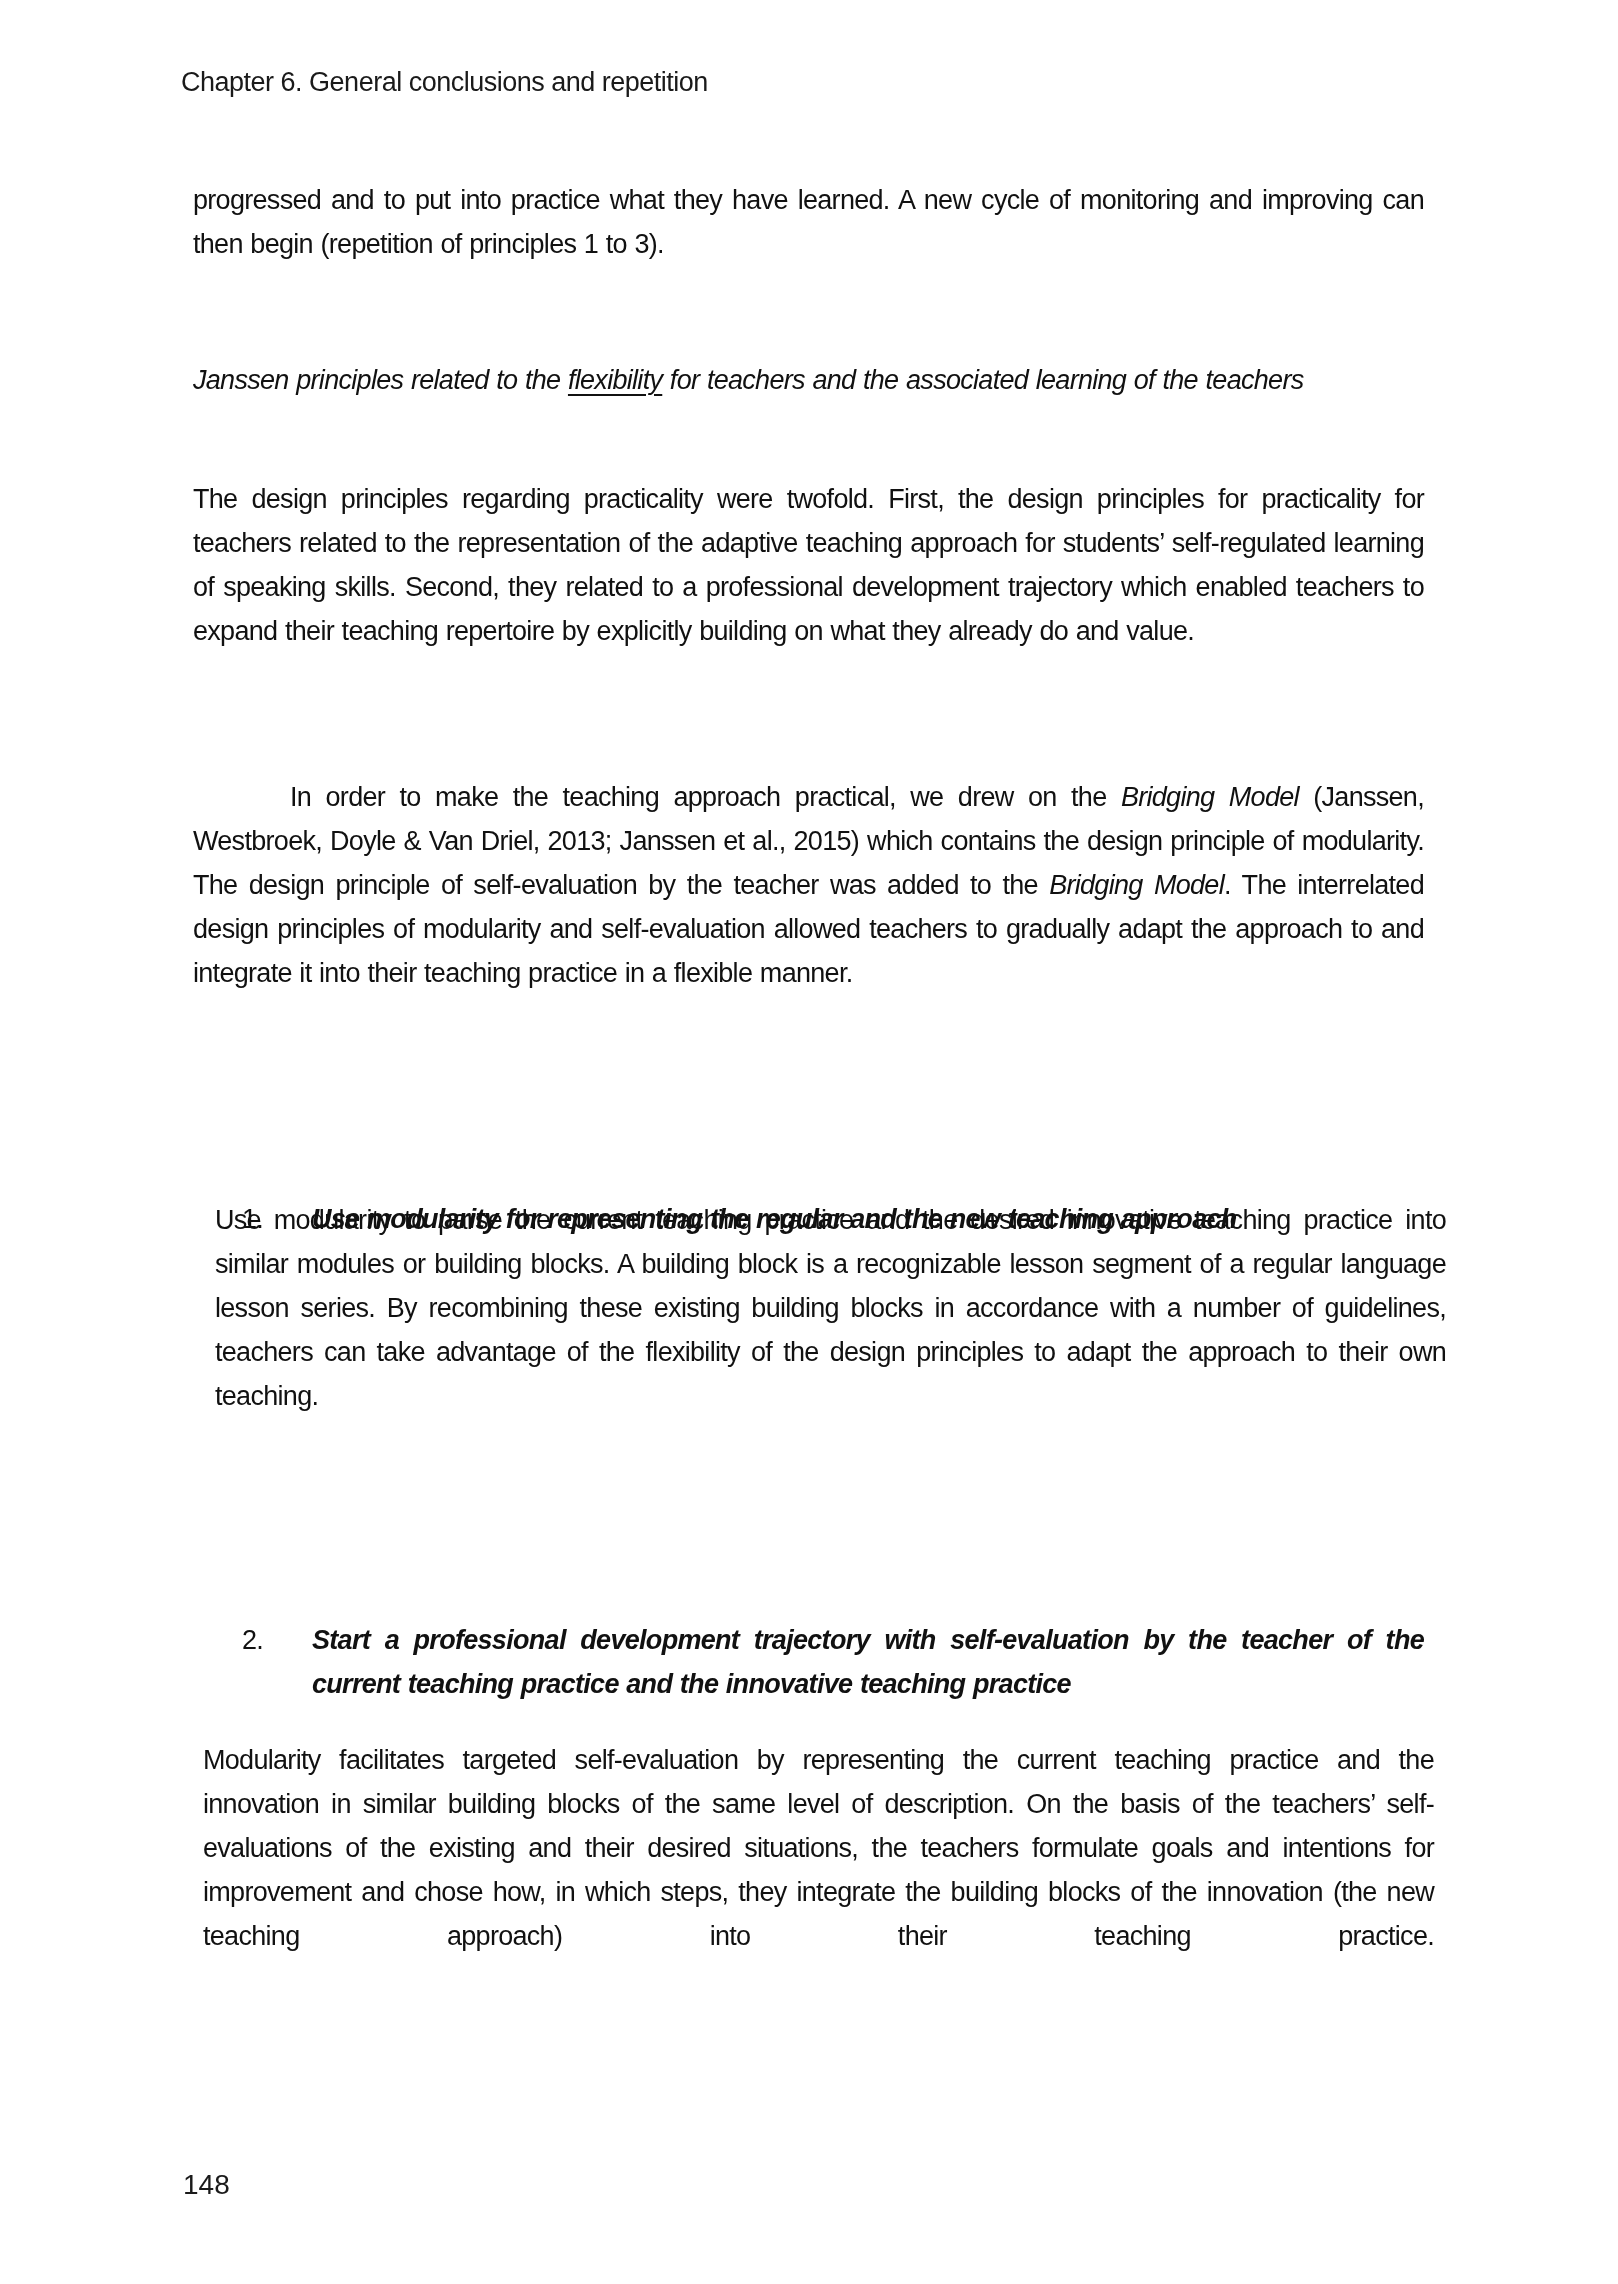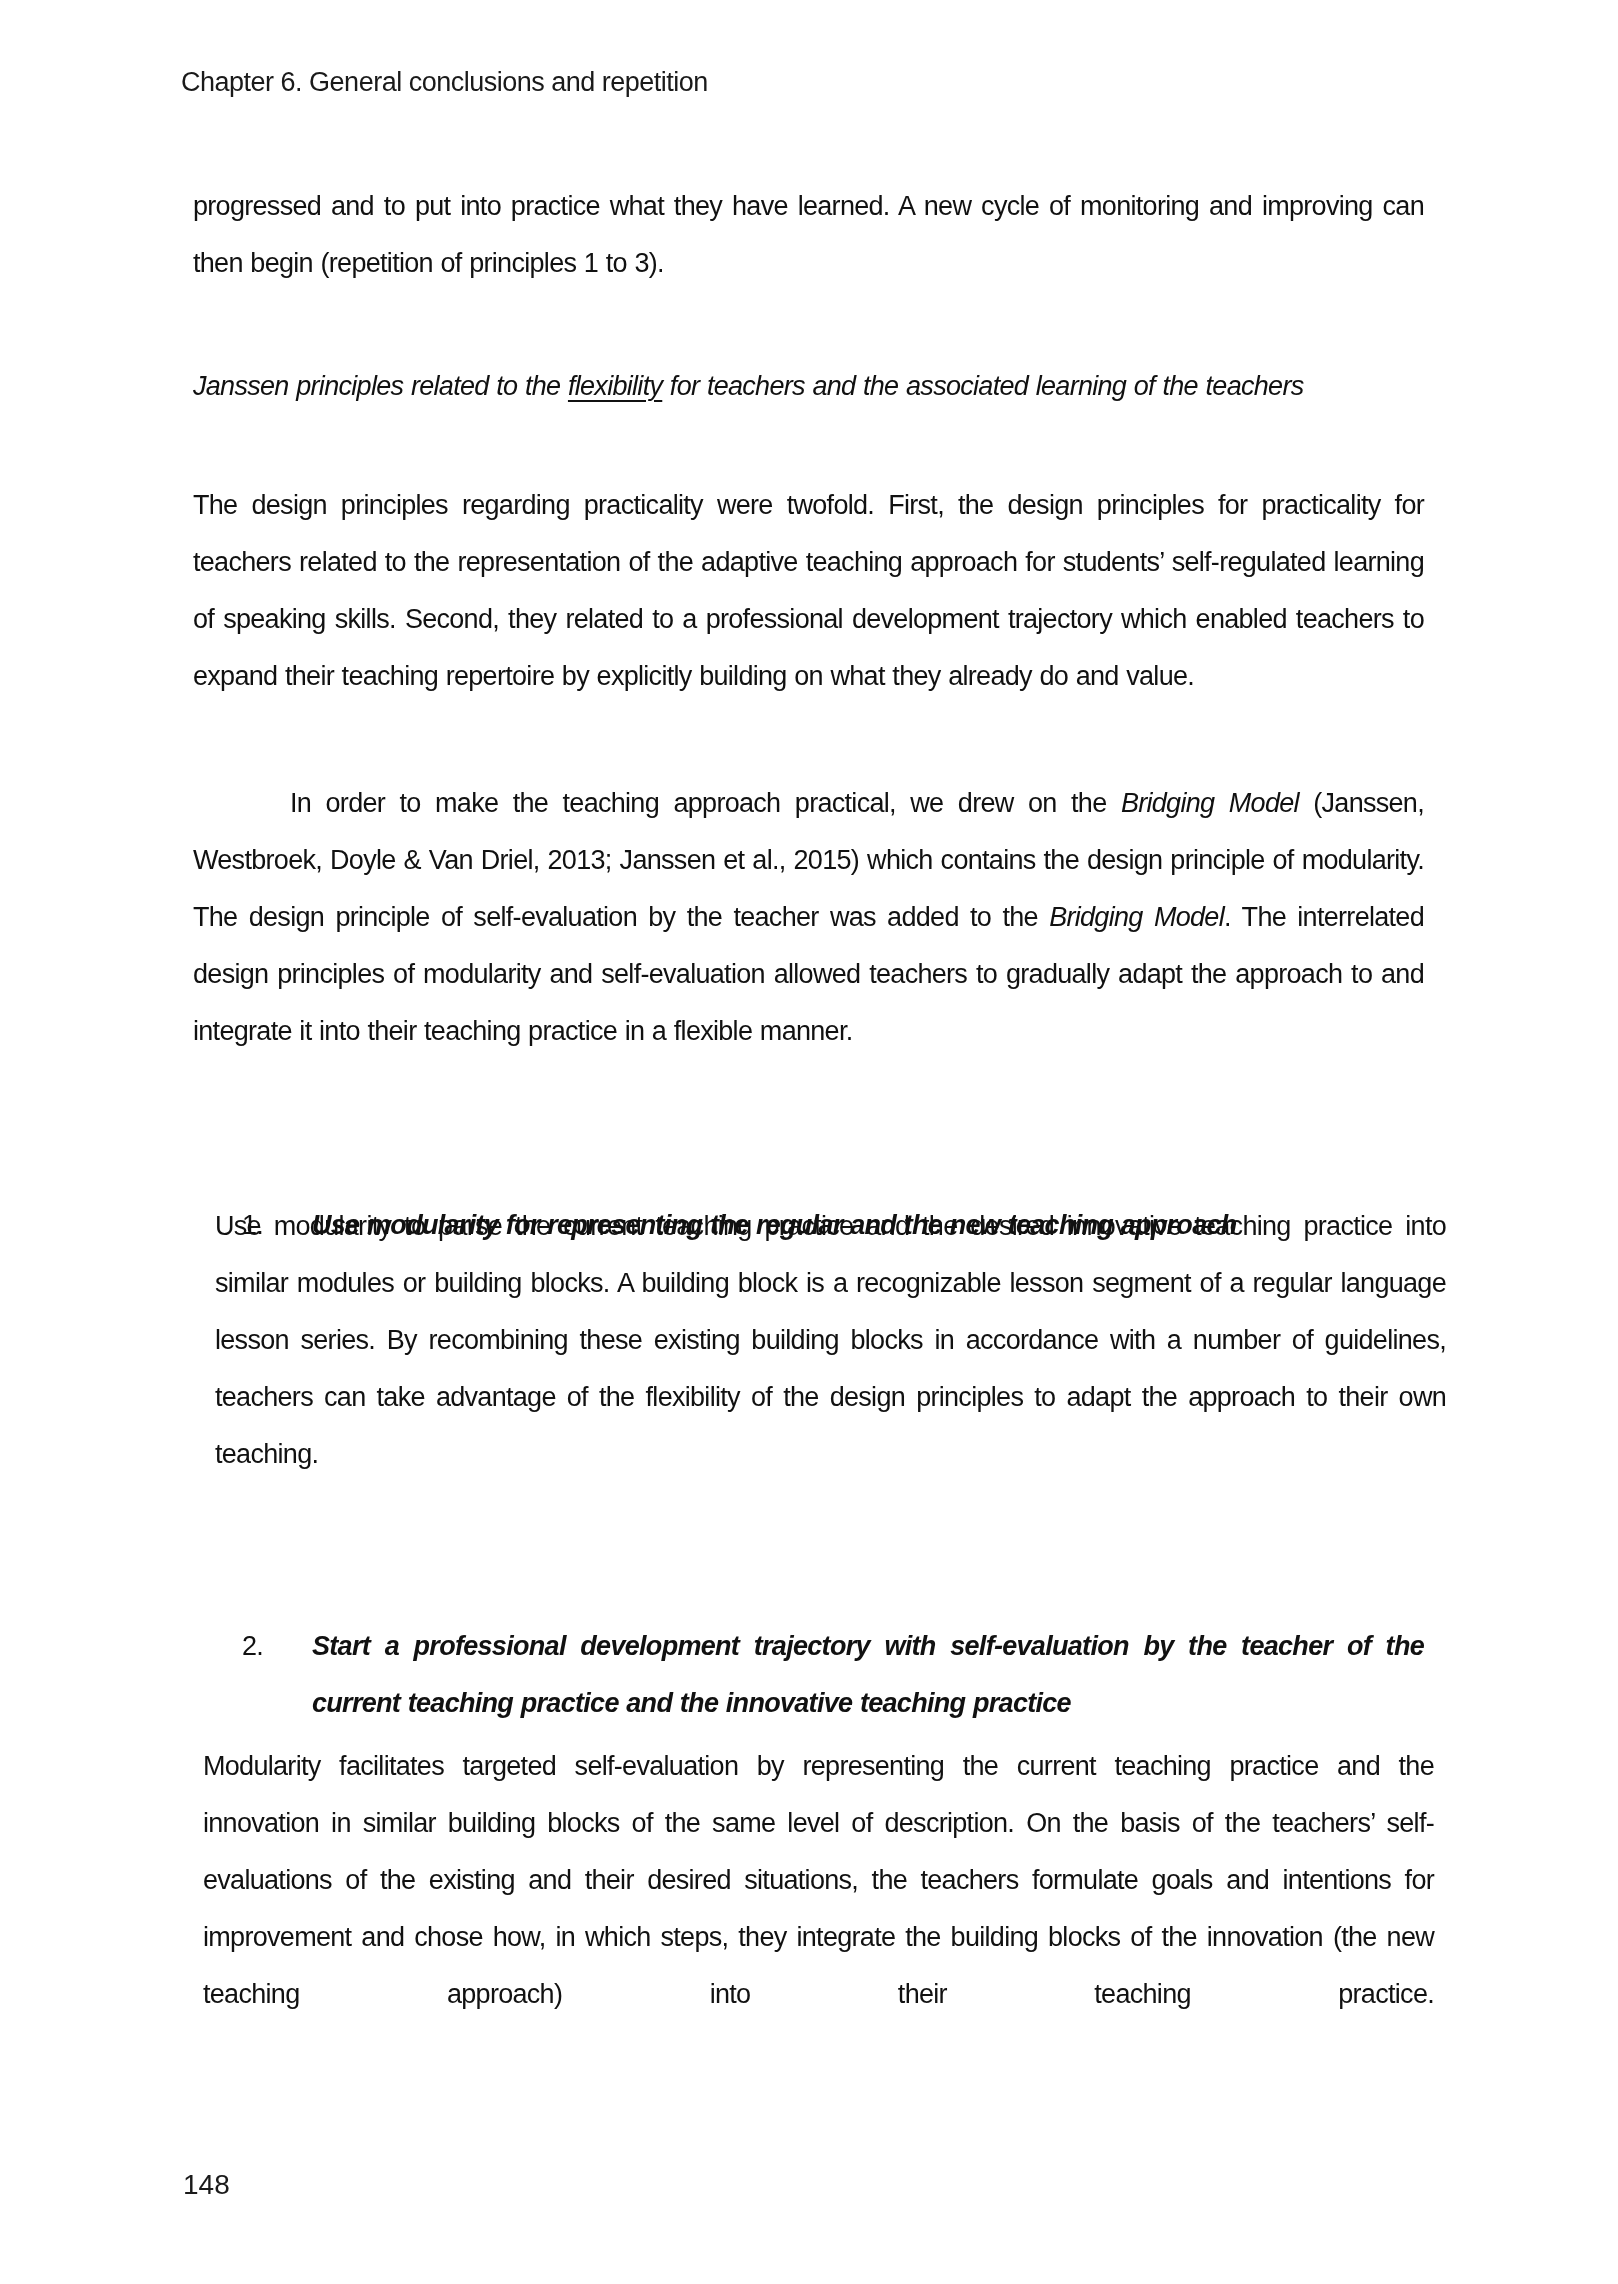--- a/index.html
+++ b/index.html
@@ -6,21 +6,21 @@
   body { width: 1618px; height: 2284px; position: relative; overflow: hidden; color: #111111; }
   .running-head {
     position: absolute; left: 181px; top: 67px;
     font-family: "Liberation Sans", sans-serif; font-size: 27px; color: #1a1a1a;
     letter-spacing: -0.5px;
   }
   .running-head .bold { font-weight: normal; }
   .page { position: absolute; left: 193px; width: 1231px; top: 0; }
   .line-block {
     font-family: "Liberation Sans", sans-serif;
-    font-size: 27px; line-height: 57px; letter-spacing: -0.7px; word-spacing: 0.8px;
+    font-size: 27px; line-height: 44px; letter-spacing: -0.7px; word-spacing: 0.8px;
     text-align: justify; margin: 0;
   }
   .p1 { position: absolute; top: 178px; left: 0; width: 1231px; }
   .heading { position: absolute; top: 358px; left: 0; width: 1231px; font-style: italic; }
   .heading u { text-decoration: underline; text-underline-offset: 4.6px; }
   .p2 { position: absolute; top: 477px; left: 0; width: 1231px; }
   .p3 { position: absolute; top: 775px; left: 0; width: 1231px; text-indent: 97px; }
   .item { position: absolute; left: 0; width: 1231px; }
   .item .num { position: absolute; left: 49px; top: 0; font-style: normal; }
   .item .title { margin-left: 119px; font-style: italic; text-align: justify; font-weight: bold; }

